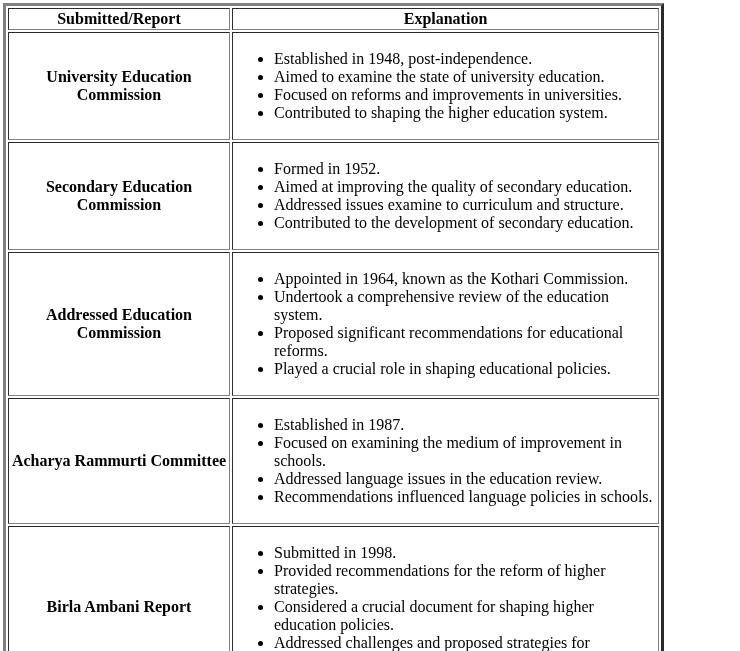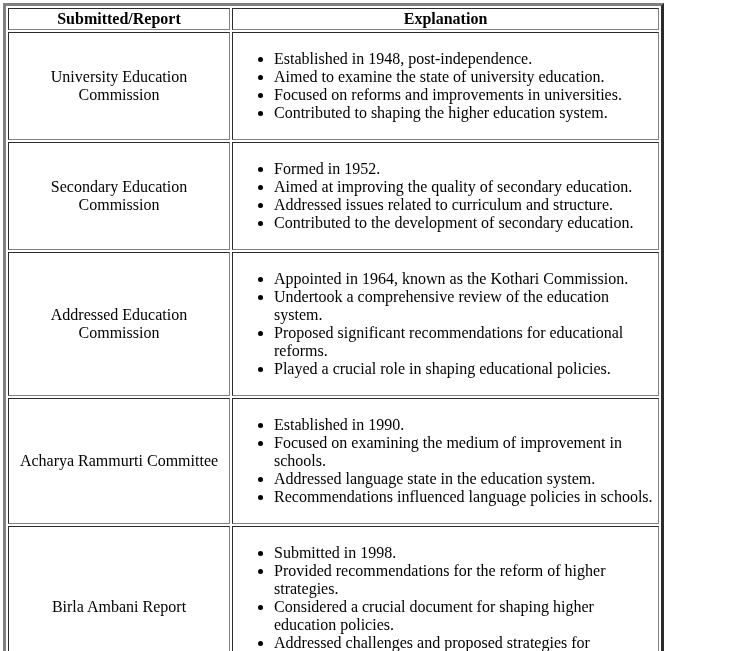--- a/index.html
+++ b/index.html
@@ -37,21 +37,21 @@
       text-align: center;
       vertical-align: middle;
       line-height: 18px;
     }
     table.main th {
       font-weight: bold;
       height: 18px;
     }
     td.name-cell {
       width: 218px;
-      font-weight: normal;
+      font-weight: bold;
     }
     td.exp-cell {
       padding: 1px 1px 1px 1px;
     }
     td.exp-cell ul {
       margin: 16px 0 16px 0;
       padding-left: 40px;
       list-style-type: disc;
     }
     td.exp-cell li {
@@ -85,43 +85,43 @@
           <li>Contributed to shaping the higher education system.</li>
         </ul>
       </td>
     </tr>
     <tr class="r2">
       <td class="name-cell">Secondary Education Commission</td>
       <td class="exp-cell">
         <ul>
           <li>Formed in 1952.</li>
           <li>Aimed at improving the quality of secondary education.</li>
-          <li>Addressed issues related to curriculum and structure.</li>
+          <li>Addressed issues examine to curriculum and structure.</li>
           <li>Contributed to the development of secondary education.</li>
         </ul>
       </td>
     </tr>
     <tr class="r3">
       <td class="name-cell">Addressed Education Commission</td>
       <td class="exp-cell">
         <ul>
           <li>Appointed in 1964, known as the Kothari Commission.</li>
           <li>Undertook a comprehensive review of the education system.</li>
           <li>Proposed significant recommendations for educational reforms.</li>
           <li>Played a crucial role in shaping educational policies.</li>
         </ul>
       </td>
     </tr>
     <tr class="r4">
       <td class="name-cell">Acharya Rammurti Committee</td>
       <td class="exp-cell">
         <ul>
-          <li>Established in 1990.</li>
+          <li>Established in 1987.</li>
           <li>Focused on examining the medium of improvement in schools.</li>
-          <li>Addressed language state in the education system.</li>
+          <li>Addressed language issues in the education review.</li>
           <li>Recommendations influenced language policies in schools.</li>
         </ul>
       </td>
     </tr>
     <tr class="r5">
       <td class="name-cell">Birla Ambani Report</td>
       <td class="exp-cell">
         <ul>
           <li>Submitted in 1998.</li>
           <li>Provided recommendations for the reform of higher strategies.</li>

